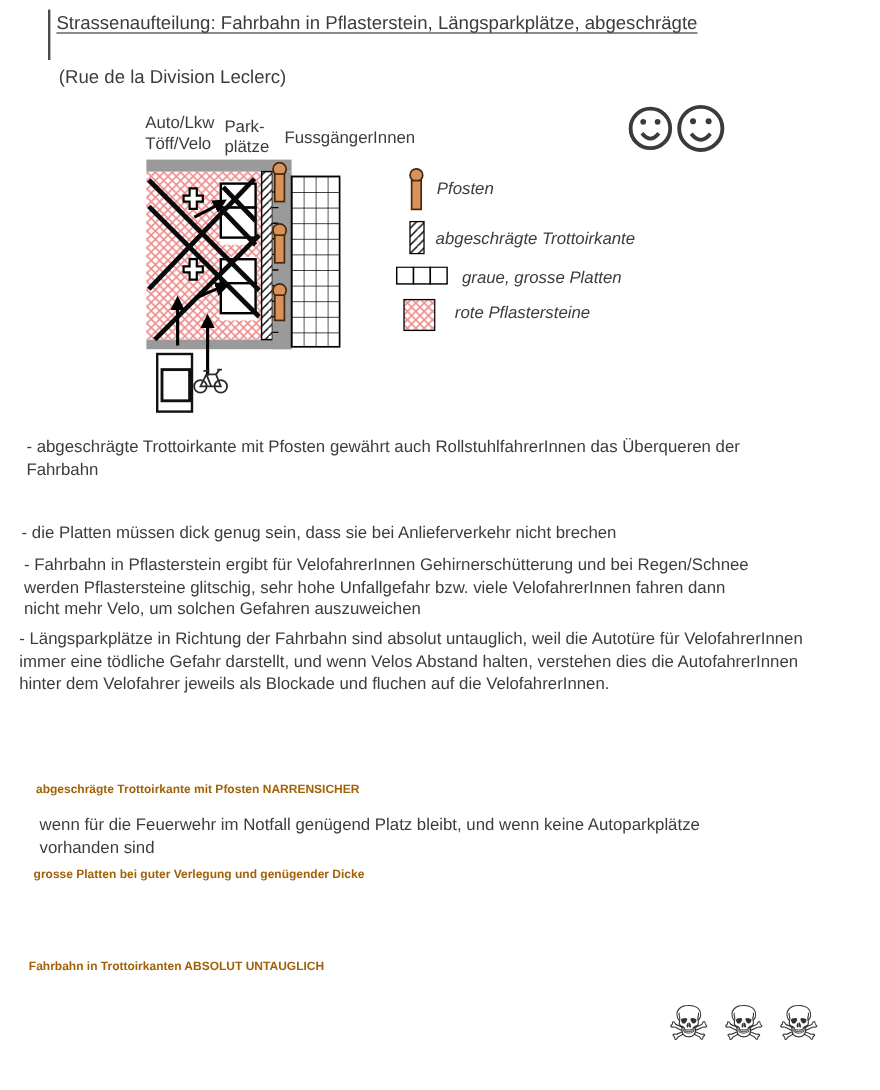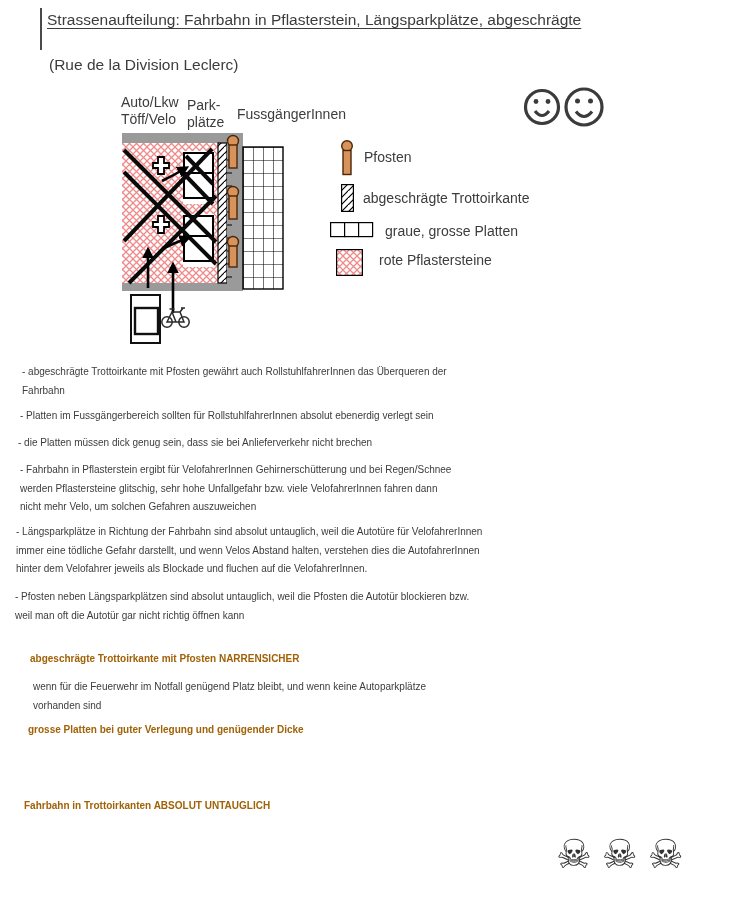--- a/index.html
+++ b/index.html
@@ -5,22 +5,22 @@
   html,body{margin:0;padding:0;background:#fff;}
   .page{
     position:relative;width:733px;height:908px;background:#ffffff;overflow:hidden;
     font-family:"Liberation Sans","DejaVu Sans",sans-serif;color:#3c3c3c;
   }
   .abs{position:absolute;}
   .title-line{font-size:15.5px;line-height:21.5px;text-decoration:underline;text-underline-offset:3px;white-space:nowrap;}
   .title-line.nound{text-decoration:none;}
   .caret{width:2px;height:42px;background:#4a4a4a;}
   .diagram-label{font-size:14px;line-height:17px;white-space:pre-line;color:#3c3c3c;}
-  .legend-label{font-size:14px;white-space:nowrap;color:#3c3c3c;}
-  .note{font-size:10px;line-height:18.5px;white-space:pre-line;color:#3c3c3c;}
+  .legend-label{font-size:14px;white-space:nowrap;color:#3c3c3c;font-style:italic;}
+  .note{font-size:14px;line-height:18.5px;white-space:pre-line;color:#3c3c3c;}
   .conclusion{font-weight:bold;font-size:10px;color:#a16207;white-space:pre-line;}
   .skulls{font-size:40px;color:#333;letter-spacing:10px;line-height:48px;font-family:"DejaVu Sans",sans-serif;}
   svg{display:block;}
 </style>
 </head>
 <body>
 
 <div class="page">
 
   <div class="abs caret" style="left:40px;top:8px;"></div>
@@ -173,30 +173,27 @@
     <g fill="#3b3b3b">
       <circle cx="536" cy="101.5" r="2.4"></circle>
         <circle cx="548" cy="101.5" r="2.4"></circle>
       <circle cx="577.5" cy="101" r="2.5"></circle>
         <circle cx="590.5" cy="101" r="2.5"></circle>
     </g>
   </svg>
 
   <div class="abs note" style="left:22px;top:363px;">- abgeschrägte Trottoirkante mit Pfosten gewährt auch RollstuhlfahrerInnen das Überqueren der
 Fahrbahn</div>
-  <div class="abs note" style="left:20px;top:407px;">- Platten im Fussgängerbereich sollten für RollstuhlfahrerInnen absolut ebenerdig verlegt sein</div>
   <div class="abs note" style="left:20px;top:461px;">- Fahrbahn in Pflasterstein ergibt für VelofahrerInnen Gehirnerschütterung und bei Regen/Schnee
 werden Pflastersteine glitschig, sehr hohe Unfallgefahr bzw. viele VelofahrerInnen fahren dann
 nicht mehr Velo, um solchen Gefahren auszuweichen</div>
   <div class="abs note" style="left:18px;top:434px;">- die Platten müssen dick genug sein, dass sie bei Anlieferverkehr nicht brechen</div>
   <div class="abs note" style="left:16px;top:523px;">- Längsparkplätze in Richtung der Fahrbahn sind absolut untauglich, weil die Autotüre für VelofahrerInnen
 immer eine tödliche Gefahr darstellt, und wenn Velos Abstand halten, verstehen dies die AutofahrerInnen
 hinter dem Velofahrer jeweils als Blockade und fluchen auf die VelofahrerInnen.</div>
-  <div class="abs note" style="left:15px;top:588px;">- Pfosten neben Längsparkplätzen sind absolut untauglich, weil die Pfosten die Autotür blockieren bzw.
-weil man oft die Autotür gar nicht richtig öffnen kann</div>
 
   <div class="abs conclusion" style="left:30px;top:653px;">abgeschrägte Trottoirkante mit Pfosten NARRENSICHER</div>
   <div class="abs note" style="left:33px;top:678px;">wenn für die Feuerwehr im Notfall genügend Platz bleibt, und wenn keine Autoparkplätze
 vorhanden sind</div>
   <div class="abs conclusion" style="left:28px;top:724px;">grosse Platten bei guter Verlegung und genügender Dicke</div>
   <div class="abs conclusion" style="left:24px;top:800px;">Fahrbahn in Trottoirkanten ABSOLUT UNTAUGLICH</div>
 
   <div class="abs skulls" style="left:556px;top:830px;">
     <span>☠</span><span>☠</span><span>☠</span>
   </div>

